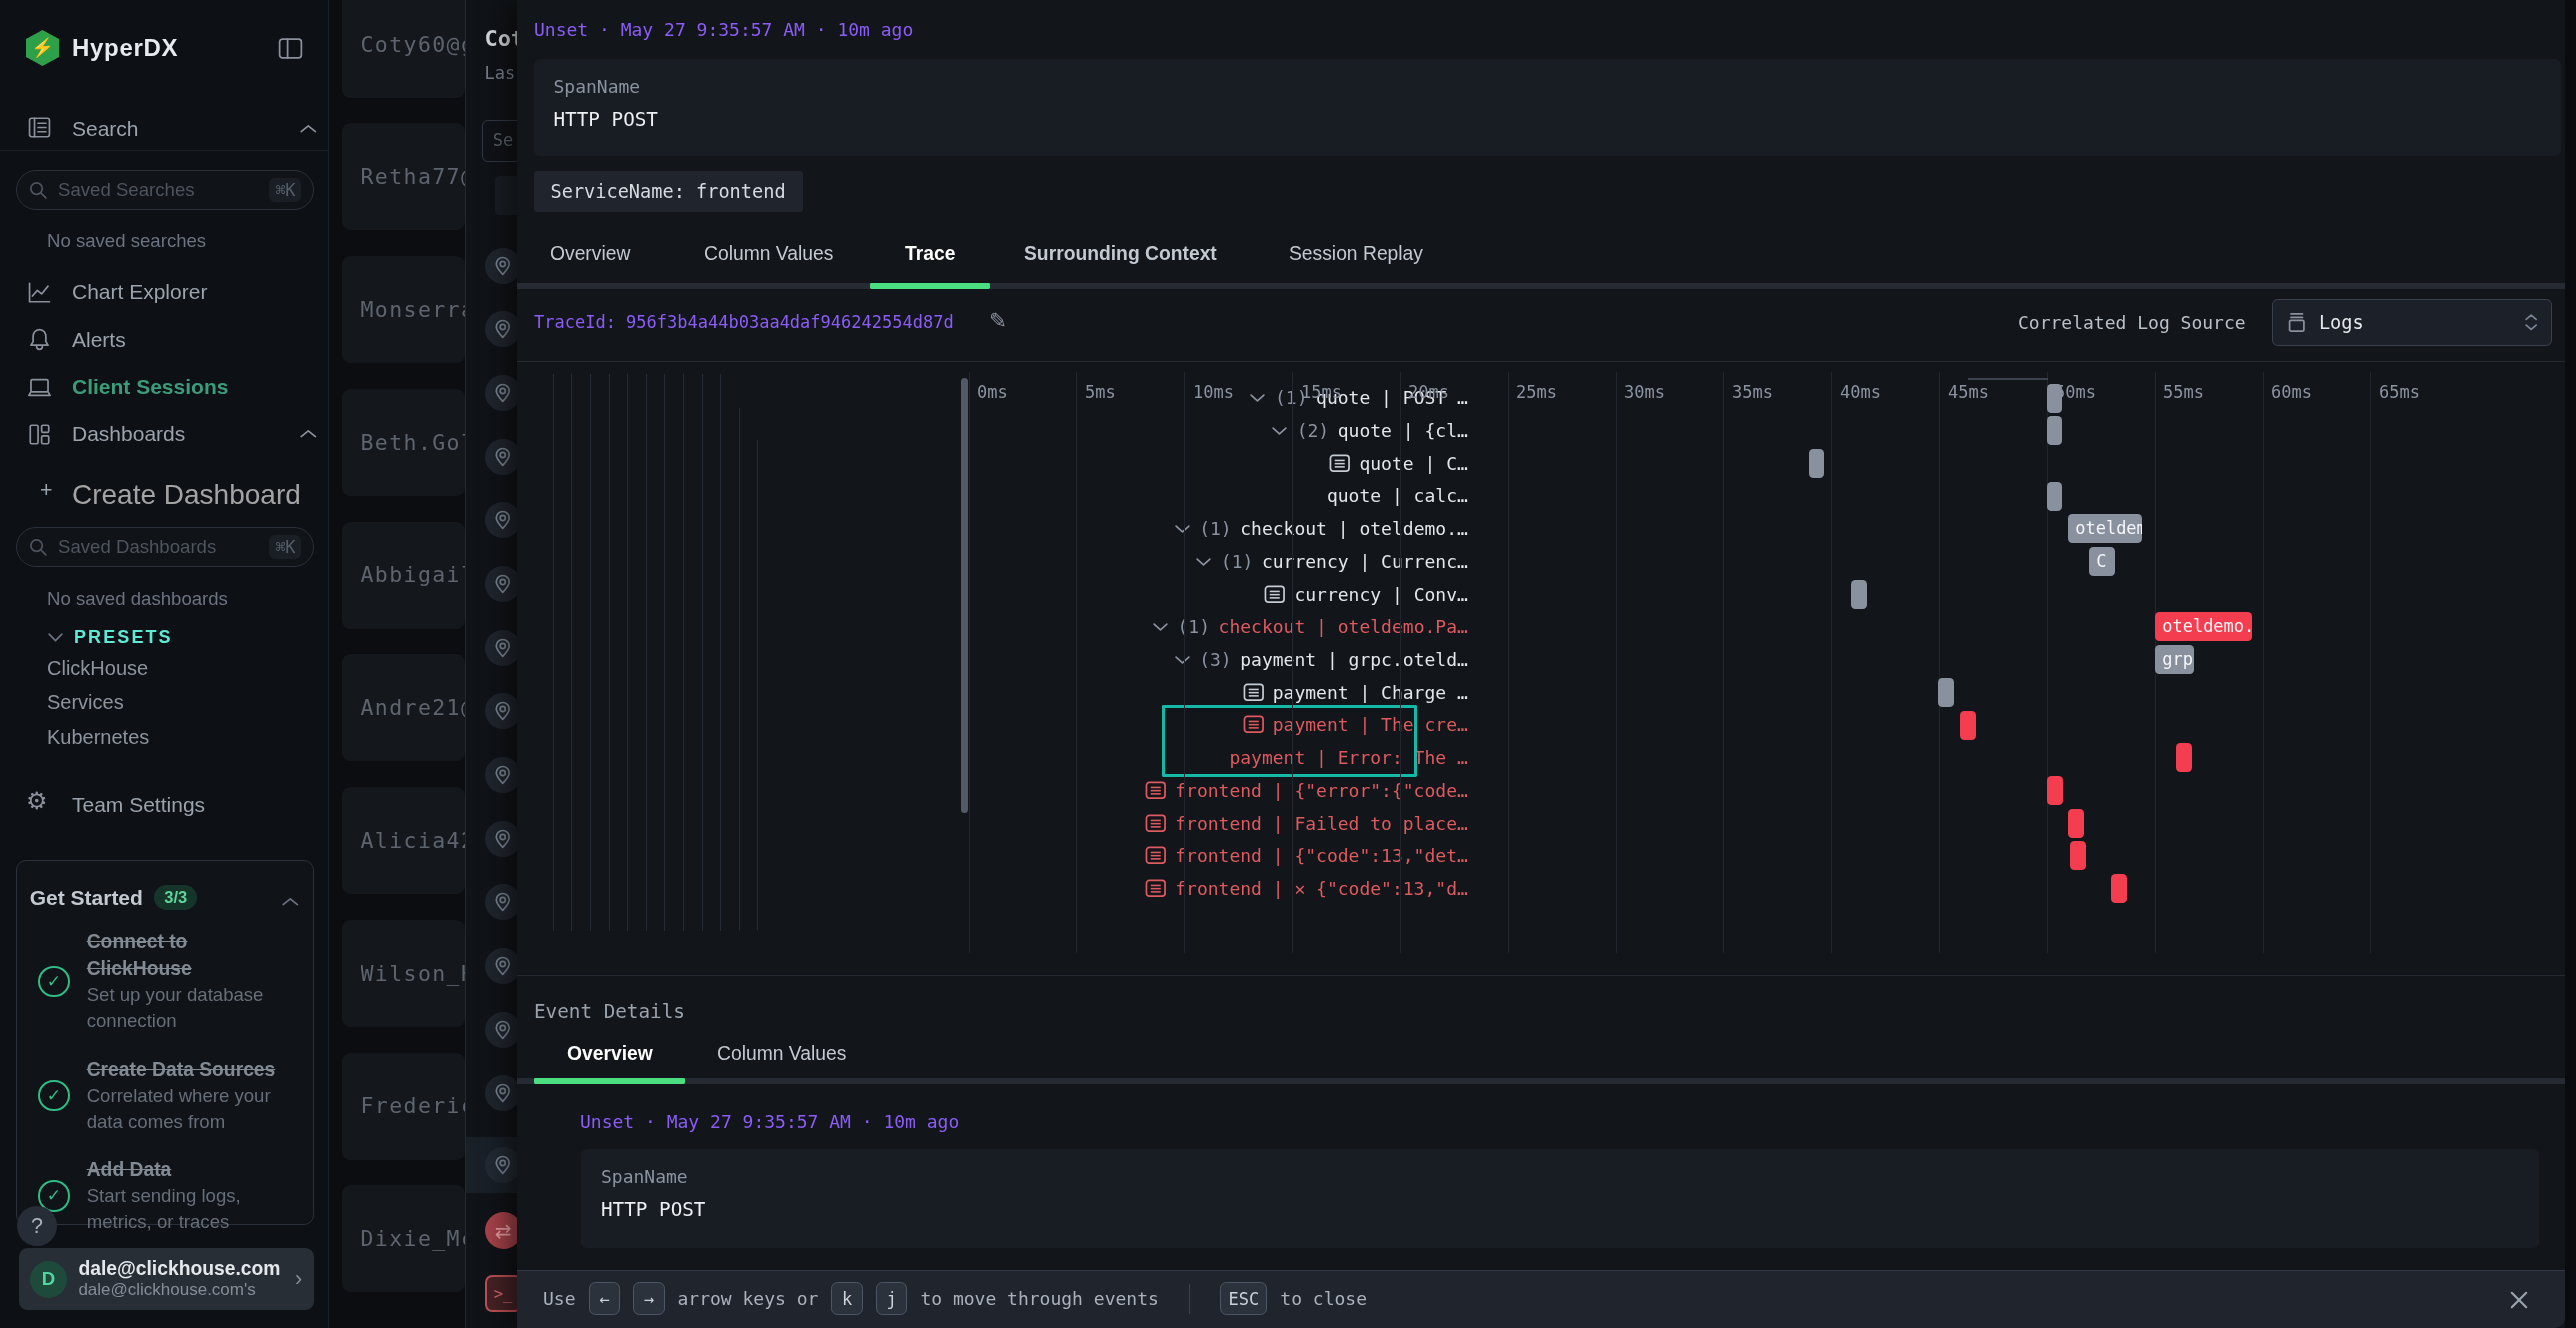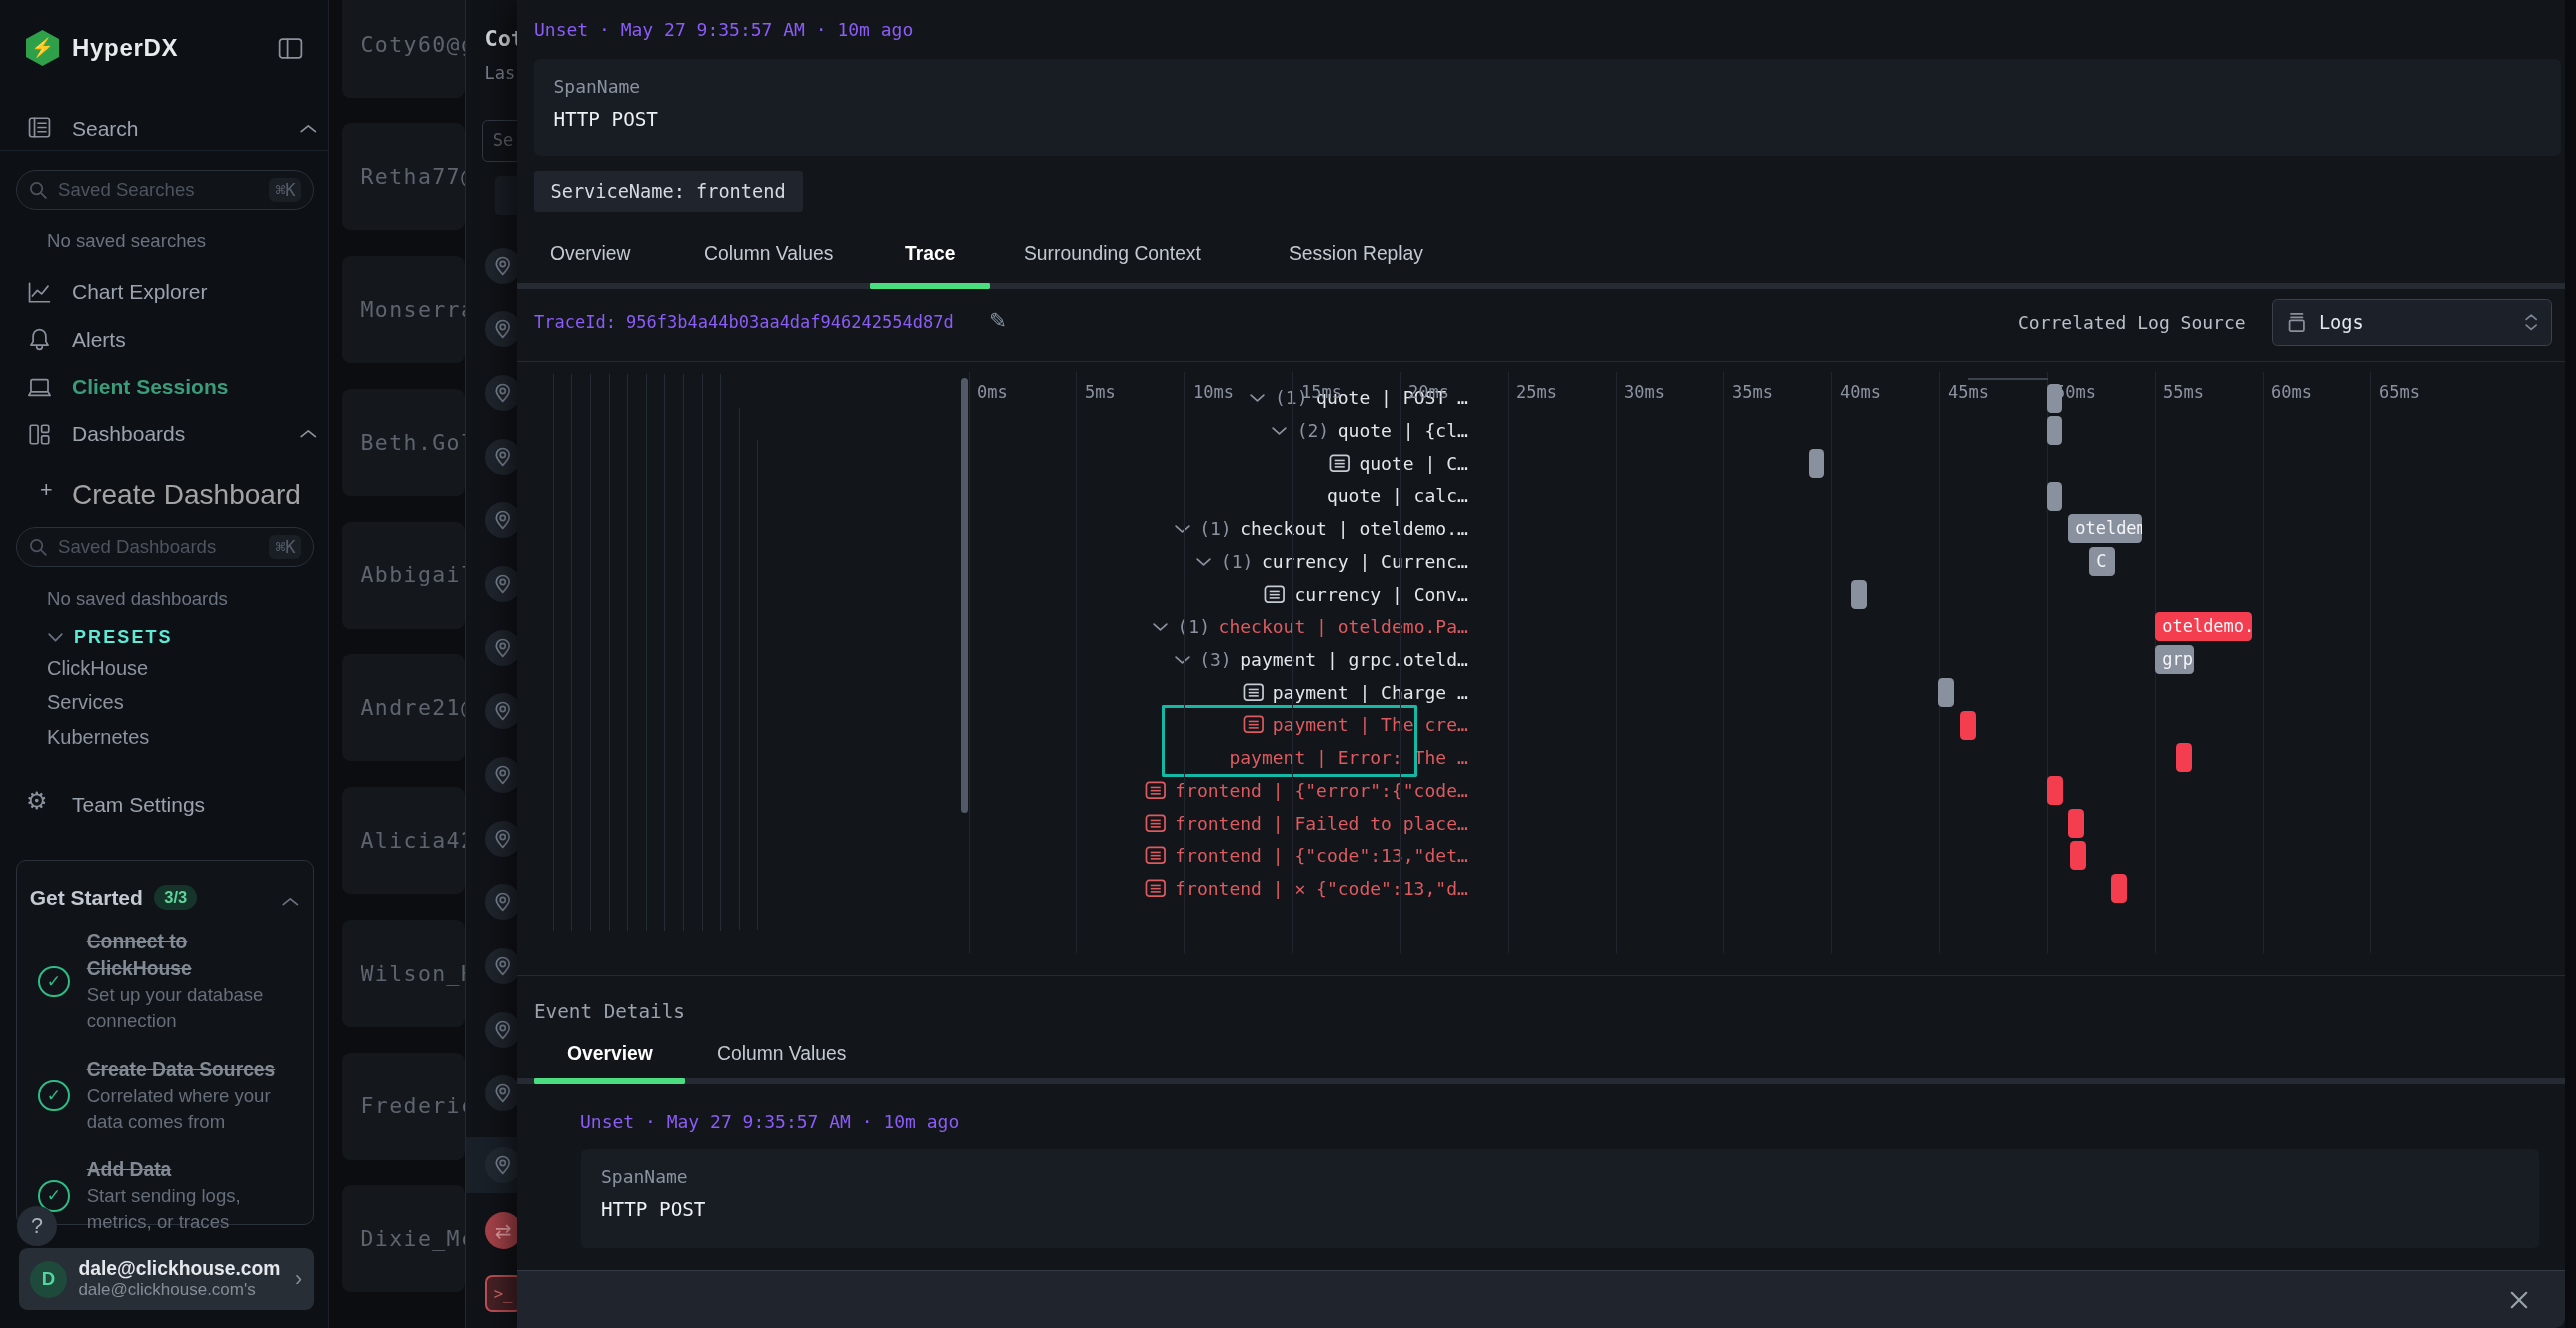--- a/index.html
+++ b/index.html
@@ -356,21 +356,21 @@
     <div class="abs panel-box" style="left:16.5px; top:59px; width:2027px; height:97px;">
       <div class="mono" style="color:#8b93a1; font-size:18px; padding:17px 0 0 20px;">SpanName</div>
       <div class="mono" style="color:#eef1f4; font-size:19.3px; padding:11.4px 0 0 20px;">HTTP POST</div>
     </div>
 
     <div class="abs mono" style="left:16.5px; top:171px; height:41px; background:#20252d; border-radius:2.9px; color:#d6dbe2; font-size:18.6px; line-height:41px; padding:0 17px;">ServiceName: frontend</div>
 
     <div class="abs tab" style="left:33px; top:243px;">Overview</div>
     <div class="abs tab" style="left:187px; top:243px;">Column Values</div>
     <div class="abs tab active" style="left:388px; top:243px;">Trace</div>
-    <div class="abs tab" style="left:507px; top:243px;">Surrounding Context</div>
+    <div class="abs tab" style="left:507px; top:243px;font-weight:bold;">Surrounding Context</div>
     <div class="abs tab" style="left:772px; top:243px;">Session Replay</div>
     <div class="abs tab-track" style="left:0; top:283px; width:2048px; height:6.4px;"></div>
     <div class="abs tab-active-seg" style="left:353px; top:283px; width:120px; height:6.4px;"></div>
 
     <div class="abs mono drawer-muted" style="left:17px; top:312px; font-size:17px;">TraceId: 956f3b4a44b03aa4daf946242554d87d</div>
     <div class="abs" style="left:472px; top:308px; color:#8b93a1; font-size:21.5px;">✎</div>
     <div class="abs mono" style="left:1501px; top:312px; font-size:18px; color:#b9c0c9;">Correlated Log Source</div>
     <div class="abs" style="left:1755px; top:299px; width:280px; height:47px; background:#1c2129; border:1.4px solid #3a424e; border-radius:5.7px; display:flex; align-items:center; padding:0 13px; gap:11.4px;">
       <svg width="21.5" height="23" viewBox="0 0 30 32">
           <line x1="7" y1="4" x2="23" y2="4" class="icon-stroke"></line>
@@ -615,20 +615,32 @@
     <div class="abs tab-track" style="left:0; top:1078px; width:2048px; height:6.4px;"></div>
     <div class="abs tab-active-seg" style="left:17px; top:1078px; width:151px; height:6.4px;"></div>
 
     <div class="abs mono drawer-muted" style="left:63px; top:1111px; font-size:18px;">Unset · May 27 9:35:57 AM · 10m ago</div>
     <div class="abs panel-box" style="left:64px; top:1149px; width:1958px; height:99px;">
       <div class="mono" style="color:#8b93a1; font-size:18px; padding:17px 0 0 20px;">SpanName</div>
       <div class="mono" style="color:#eef1f4; font-size:19.3px; padding:11.4px 0 0 20px;">HTTP POST</div>
     </div>
 
     <div class="abs" style="left:0; top:1270px; width:2048px; height:58px; background:#20252d; border-top:1.4px solid #333a45; border-radius:0 0 10px 0;">
+      <div style="display:flex; align-items:center; gap:13px; padding:11.4px 0 0 26px;">
+        <span class="foot-text">Use</span>
+        <span class="kbd">←</span>
+        <span class="kbd">→</span>
+        <span class="foot-text">arrow keys or</span>
+        <span class="kbd">k</span>
+        <span class="kbd">j</span>
+        <span class="foot-text">to move through events</span>
+        <span style="width:1.4px; height:30px; background:#3a4250; margin:0 17px;"></span>
+        <span class="kbd">ESC</span>
+        <span class="foot-text">to close</span>
+      </div>
       <div class="abs" style="right:33px; top:15.7px;">
         <svg width="26" height="26" viewBox="0 0 36 36">
             <line x1="8" y1="8" x2="28" y2="28" class="icon-stroke" style="stroke:#9aa2ac; stroke-width:3"></line>
             <line x1="28" y1="8" x2="8" y2="28" class="icon-stroke" style="stroke:#9aa2ac; stroke-width:3"></line>
           </svg>
       </div>
     </div>
   </div>
 </div>
 

